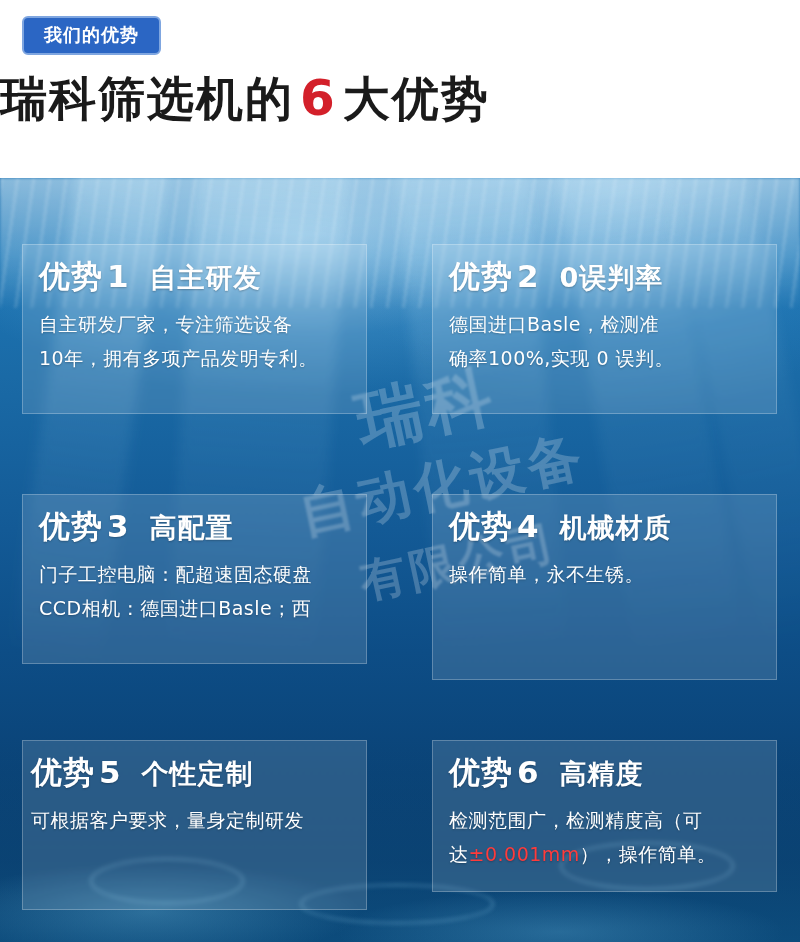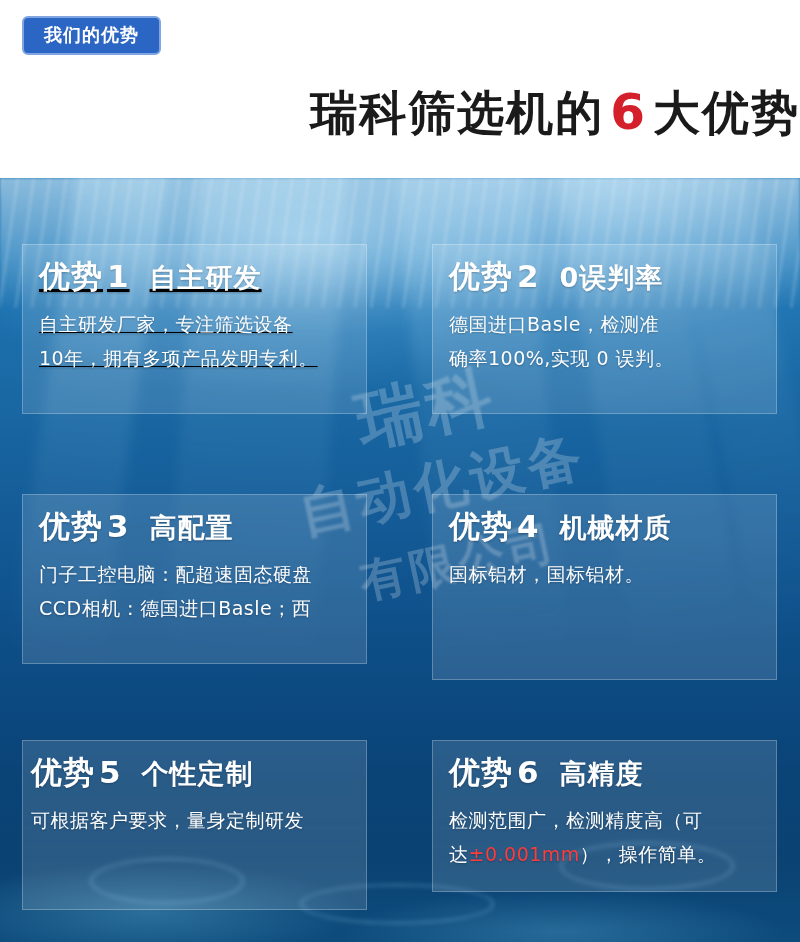--- a/index.html
+++ b/index.html
@@ -37,23 +37,23 @@
     color: #ffffff;
     font-size: 18px;
     font-weight: bold;
     letter-spacing: 1px;
     font-family: "DejaVu Sans", sans-serif;
     line-height: 1;
   }
   .headline {
     position: absolute;
     left: 0;
-    top: 82px;
-    width: 800px;
-    text-align: right;
+    top: 68px;
+    width: 800px;
+    text-align: left;
     font-size: 47px;
     font-weight: bold;
     color: #1a1a1a;
     letter-spacing: 2px;
     font-family: "DejaVu Sans", sans-serif;
     white-space: nowrap;
   }
   .headline .num {
     color: #d3202a;
     font-size: 50px;
@@ -168,21 +168,21 @@
     margin-top: 14px;
     color: #ffffff;
     font-family: "DejaVu Sans", sans-serif;
     font-size: 19px;
     line-height: 34px;
     letter-spacing: 0.5px;
     text-shadow: 0 1px 2px rgba(0,0,0,0.25);
   }
   .card-body .hl { color: #ff3b3b; }
 
-  .c1 { left: 22px;  top: 66px;  height: 170px; text-decoration: underline; }
+  .c1 { left: 22px;  top: 66px;  height: 170px; }
   .c2 { left: 432px; top: 66px;  height: 170px; }
   .c3 { left: 22px;  top: 316px; height: 170px; }
   .c4 { left: 432px; top: 316px; height: 186px; }
   .c5 { left: 22px;  top: 562px; height: 170px; padding-left: 8px; }
   .c6 { left: 432px; top: 562px; height: 152px; }
 </style>
 </head>
 <body>
 
 <div class="page">
@@ -242,21 +242,21 @@
           <div>门子工控电脑：配超速固态硬盘</div>
           <div>CCD相机：德国进口Basle；西</div>
         </div>
       </div>
 
       <div class="card c4">
         <div class="card-title">
           <span class="adv">优势</span><span class="idx">4</span><span class="name">机械材质</span>
         </div>
         <div class="card-body">
-          <div>国标铝材，国标铝材。</div>
+          <div>操作简单，永不生锈。</div>
           <div></div>
         </div>
       </div>
 
       <div class="card c5">
         <div class="card-title">
           <span class="adv">优势</span><span class="idx">5</span><span class="name">个性定制</span>
         </div>
         <div class="card-body">
           <div>可根据客户要求，量身定制研发</div>

